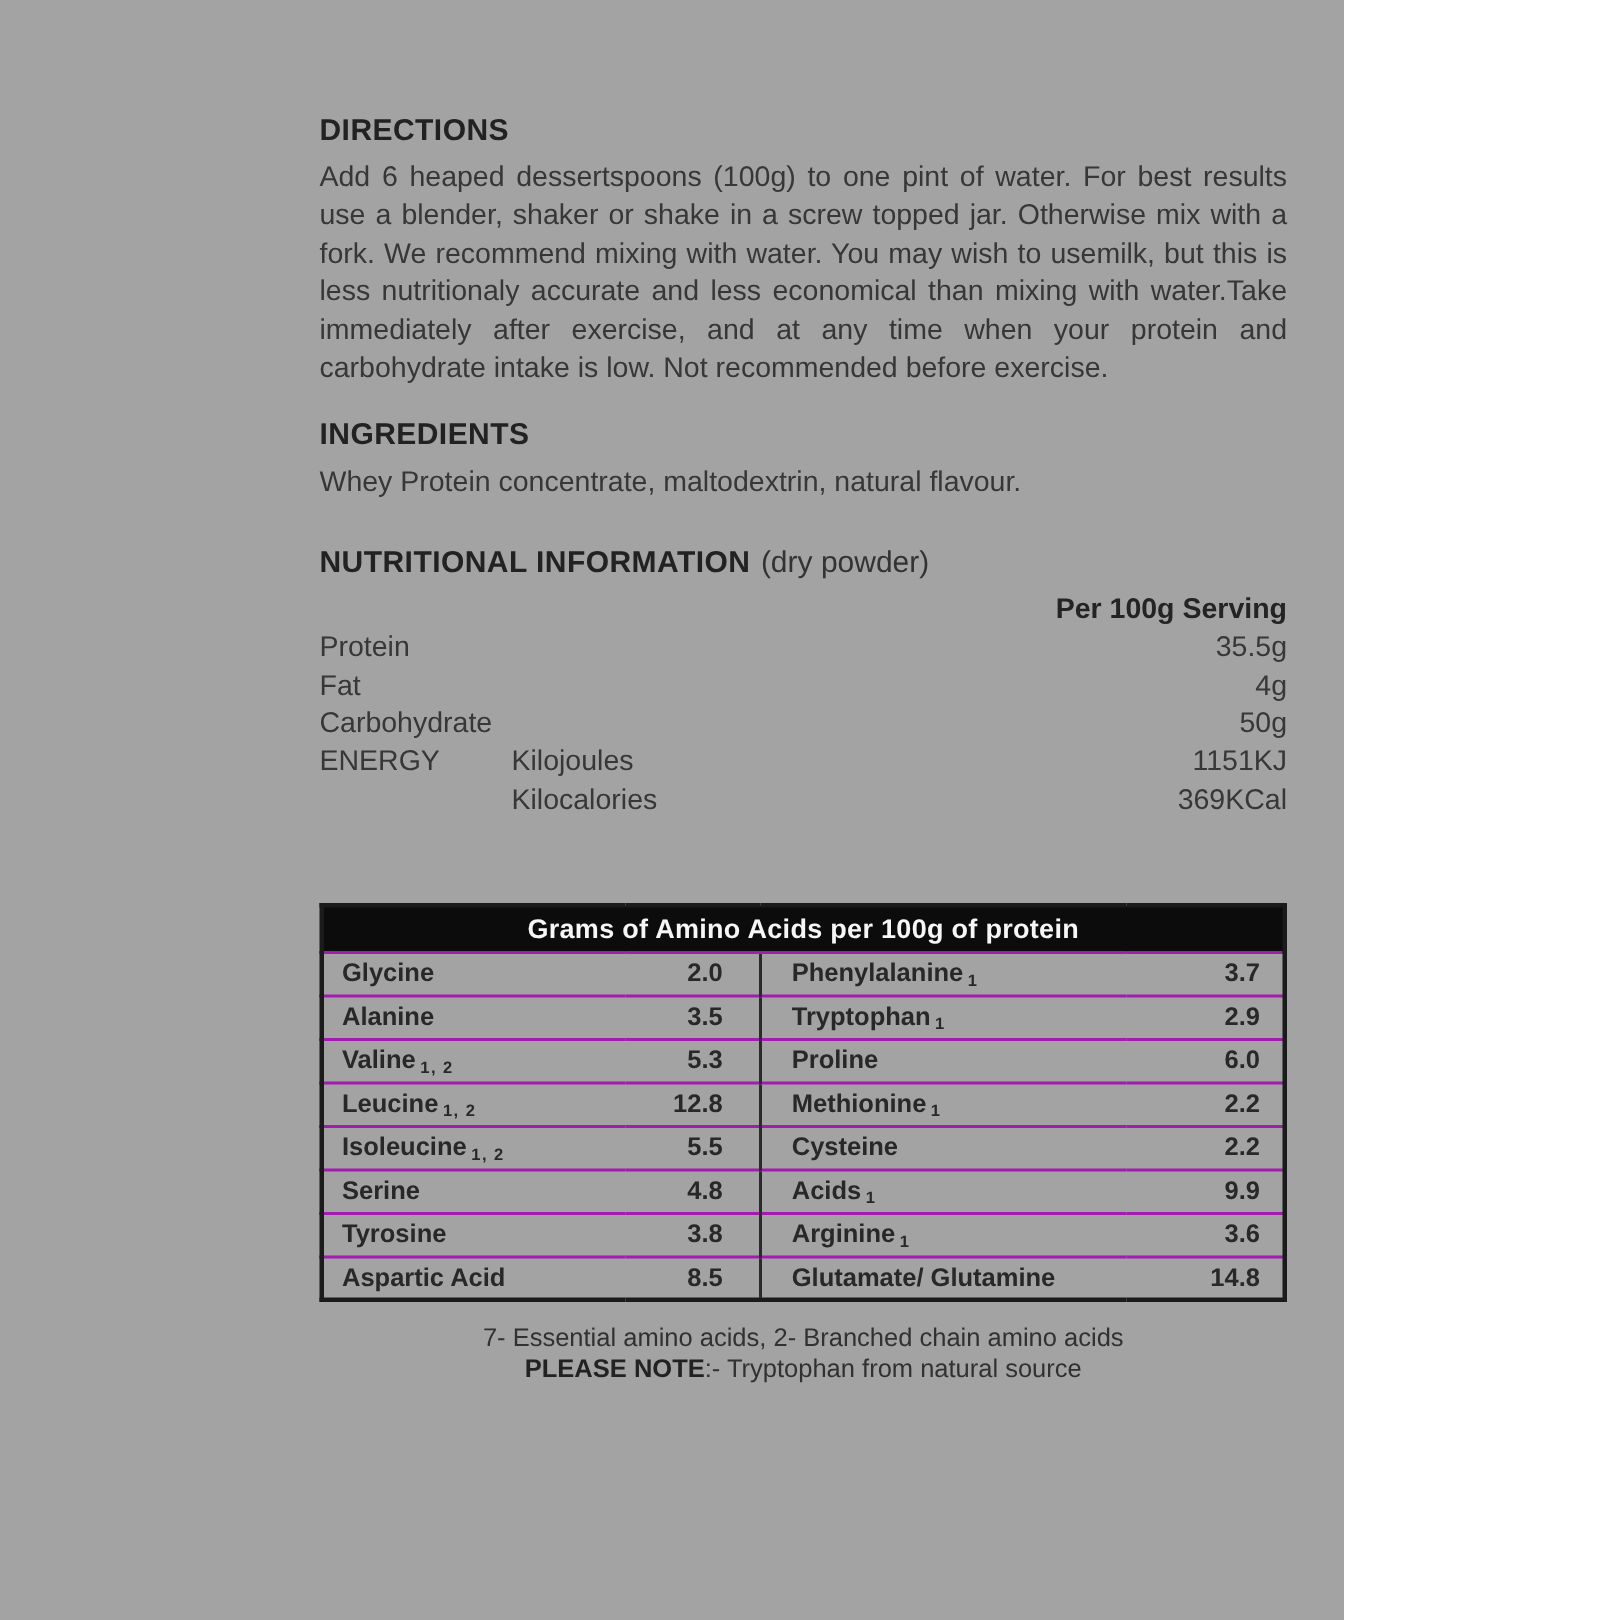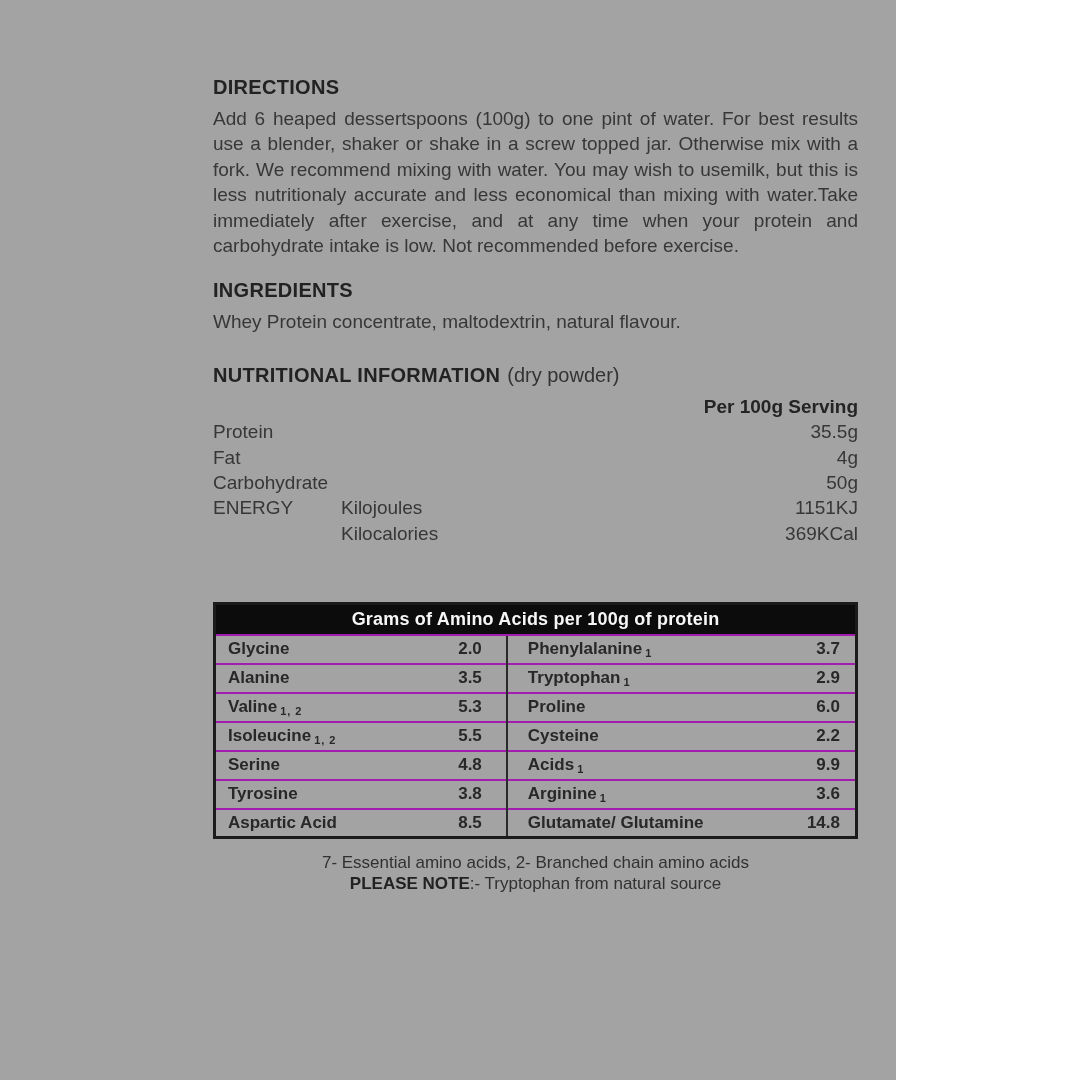--- a/index.html
+++ b/index.html
@@ -148,20 +148,26 @@
           <td class="name-right"><span>Tryptophan</span><span class="sub">1</span></td>
           <td class="val val-right">2.9</td>
         </tr>
         <tr>
           <td class="name-left"><span>Valine</span><span class="sub">1, 2</span></td>
           <td class="val val-left">5.3</td>
           <td class="name-right"><span>Proline</span><span class="sub"></span></td>
           <td class="val val-right">6.0</td>
         </tr>
         <tr>
+          <td class="name-left"><span>Leucine</span><span class="sub">1, 2</span></td>
+          <td class="val val-left">12.8</td>
+          <td class="name-right"><span>Methionine</span><span class="sub">1</span></td>
+          <td class="val val-right">2.2</td>
+        </tr>
+        <tr>
           <td class="name-left"><span>Isoleucine</span><span class="sub">1, 2</span></td>
           <td class="val val-left">5.5</td>
           <td class="name-right"><span>Cysteine</span><span class="sub"></span></td>
           <td class="val val-right">2.2</td>
         </tr>
         <tr>
           <td class="name-left"><span>Serine</span><span class="sub"></span></td>
           <td class="val val-left">4.8</td>
           <td class="name-right"><span>Acids</span><span class="sub">1</span></td>
           <td class="val val-right">9.9</td>

